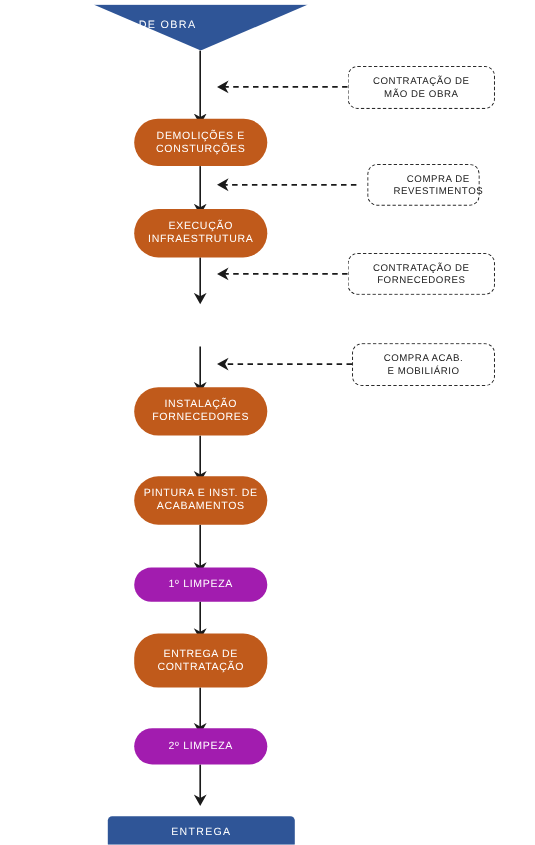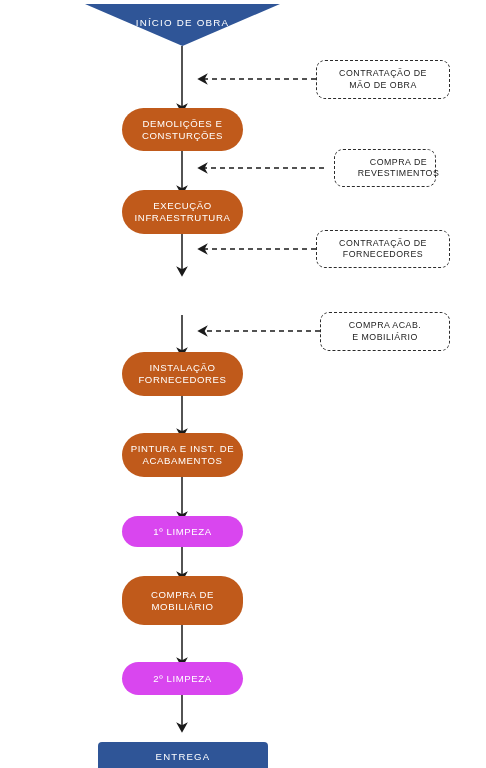--- a/index.html
+++ b/index.html
@@ -40,21 +40,21 @@
     line-height: 1.22;
     font-size: 9.6px;
     padding: 2px 6px;
     z-index: 3;
   }
   .node-process {
     background: #C05A1B;
     border-radius: 22px;
   }
   .node-pill {
-    background: #d946ef;
+    background: #a21caf;
     border-radius: 18px;
   }
   .node-terminator {
     background: #2F5597;
     border-radius: 4px;
     letter-spacing: 1.2px;
   }
 
   
   .node-start {
@@ -68,21 +68,21 @@
     width: 100%;
     height: 100%;
     background: #2F5597;
     clip-path: polygon(0% 0%, 100% 0%, 50% 100%);
   }
   .node-start .chev-label {
     position: absolute;
     left: 0;
     top: 13px;
     width: 100%;
-    text-align: center;
+    text-align: left;
     color: #ffffff;
     font-size: 9.8px;
     letter-spacing: 1.2px;
     z-index: 2;
   }
 
   
   .note {
     position: absolute;
     box-sizing: border-box;
@@ -154,21 +154,21 @@
 
   <div class="node node-process" style="left:122px; top:190px; width:121px; height:44px;">EXECUÇÃO INFRAESTRUTURA</div>
 
 
   <div class="node node-process" style="left:122px; top:433px; width:121px; height:44px;">PINTURA E INST. DE ACABAMENTOS</div>
 
   <div class="node node-process" style="left:122px; top:352px; width:121px; height:44px;">INSTALAÇÃO FORNECEDORES</div>
 
   <div class="node node-pill" style="left:122px; top:516px; width:121px; height:31px;">1º LIMPEZA</div>
 
-  <div class="node node-process" style="left:122px; top:576px; width:121px; height:49px;">COMPRA DE MOBILIÁRIO</div>
+  <div class="node node-process" style="left:122px; top:576px; width:121px; height:49px;">ENTREGA DE CONTRATAÇÃO</div>
 
   <div class="node node-pill" style="left:122px; top:662px; width:121px; height:33px;">2º LIMPEZA</div>
 
   <div class="node node-terminator" style="left:98px; top:742px; width:170px; height:29px;">ENTREGA</div>
 
   <div class="note" style="left:316px; top:60px; width:134px; height:39px;">
     <span>
       <span>CONTRATAÇÃO DE</span><br>
       <span>MÃO DE OBRA</span>
     </span>

